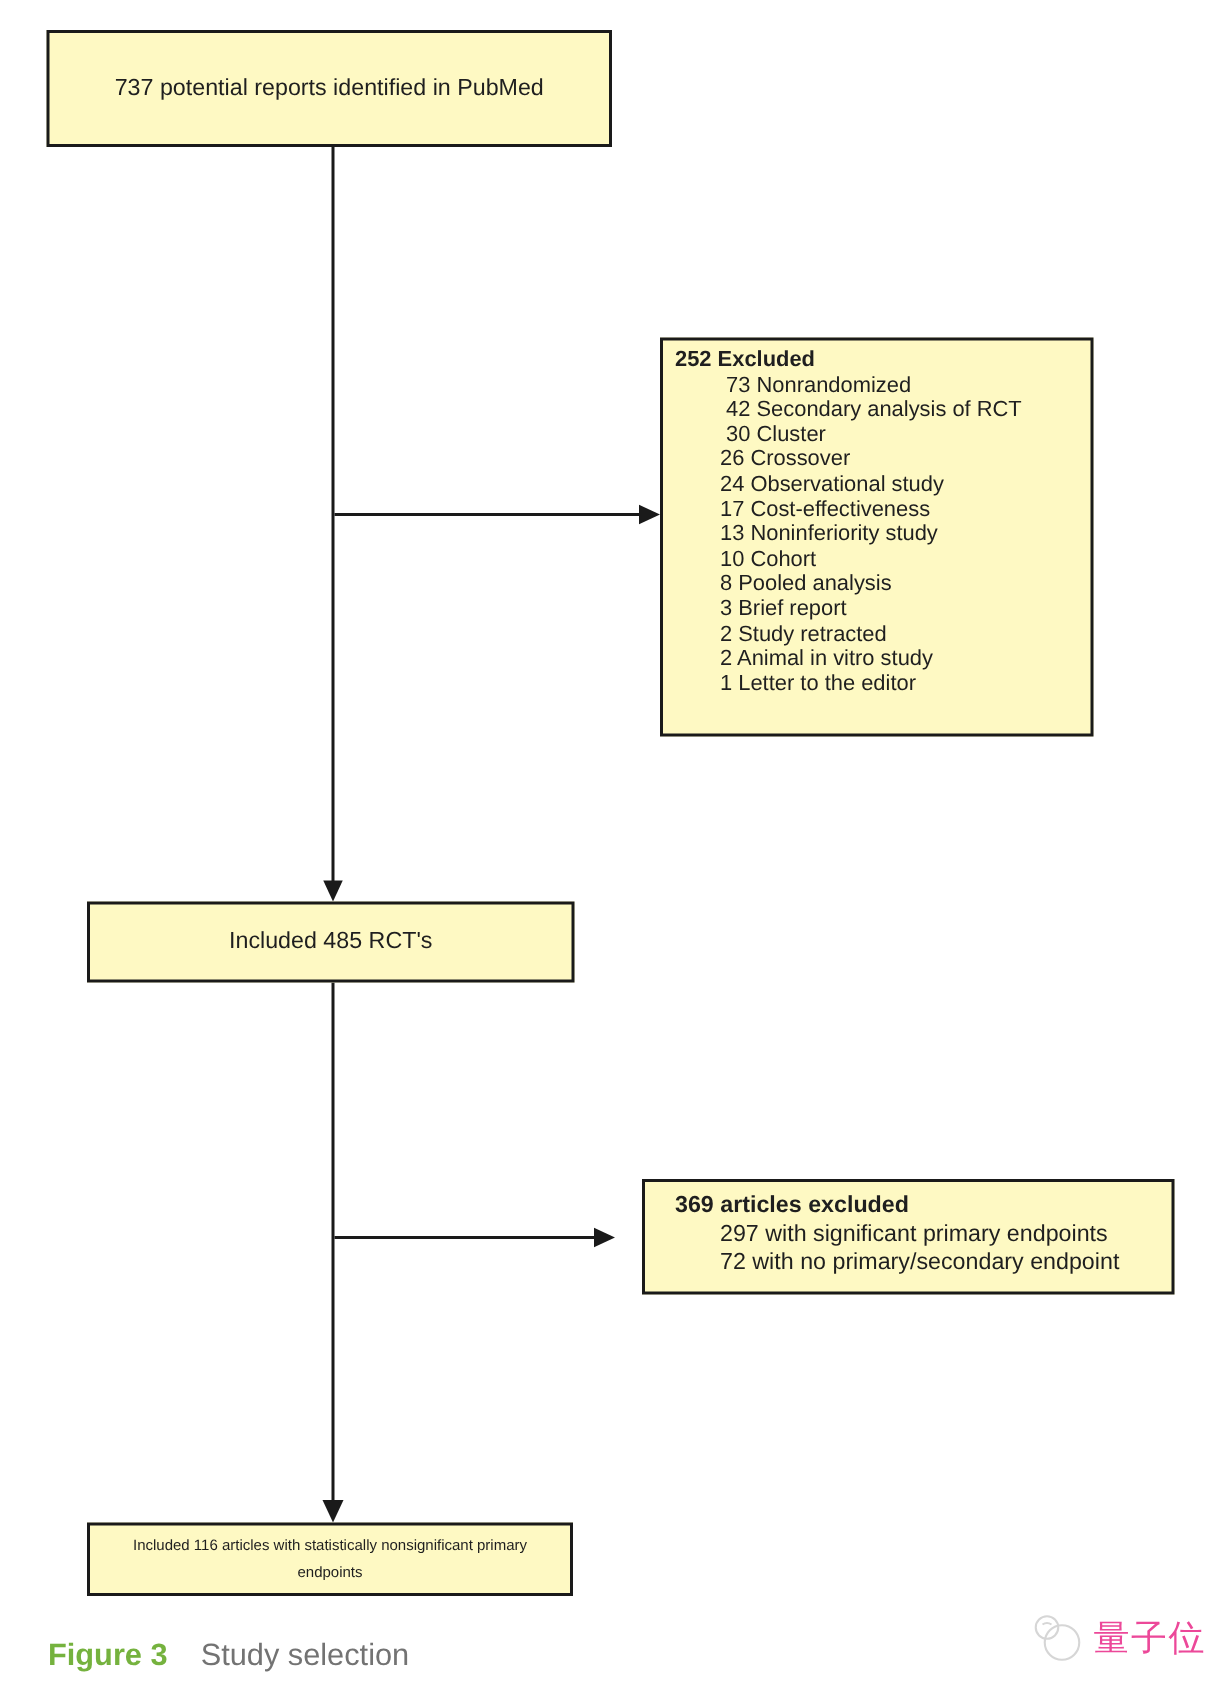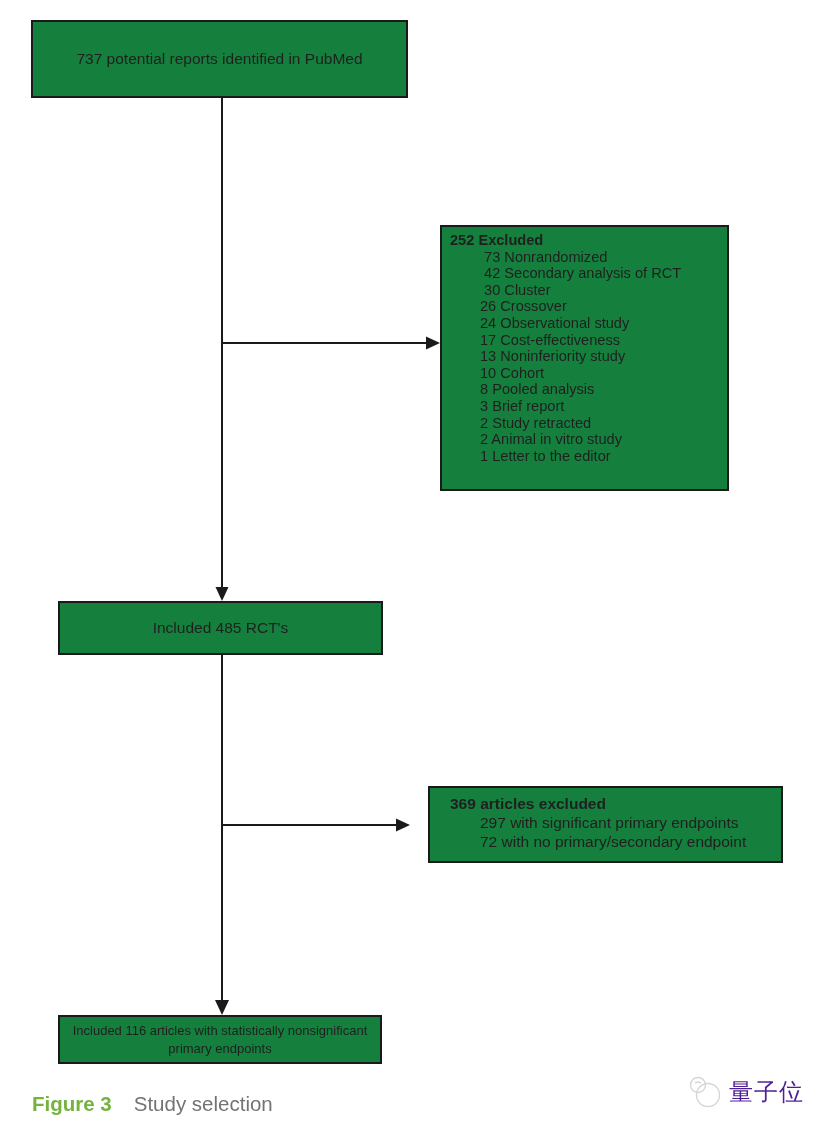--- a/index.html
+++ b/index.html
@@ -8,33 +8,33 @@
     width: 820px;
     height: 1130px;
     background: #ffffff;
     font-family: "Liberation Sans", sans-serif;
     color: #1f1f1f;
     overflow: hidden;
   }
   .arrows { position: absolute; left: 0; top: 0; }
   .fbox {
     position: absolute;
-    background: #15803d;
+    background: #fef9c3;
     border: 2px solid #1a1a1a;
     box-sizing: border-box;
   }
   .center-box {
     display: flex;
     align-items: center;
     justify-content: center;
     text-align: center;
   }
   #box-identified { left: 31px; top: 20px; width: 377px; height: 78px; font-size: 15.5px; }
   #box-included  { left: 58px; top: 601px; width: 325px; height: 54px; font-size: 15.5px; }
-  #box-final     { left: 58px; top: 1015px; width: 324px; height: 49px; font-size: 13px; line-height: 18px; }
+  #box-final     { left: 58px; top: 1015px; width: 324px; height: 49px; font-size: 10px; line-height: 18px; }
   #box-final .wrap { display: block; max-width: 296px; margin: 0 auto; }
 
   #box-excluded {
     left: 440px; top: 225px; width: 289px; height: 266px;
     padding: 5px 6px 5px 8px;
     font-size: 14.6px; line-height: 16.6px;
   }
   #box-excluded .hdr { font-weight: bold; }
   #box-excluded .item { padding-left: 30px; white-space: pre; }
 
@@ -115,21 +115,21 @@
   </div>
 
   <div class="fbox center-box" id="box-final">
     <span class="wrap">Included 116 articles with statistically nonsignificant primary endpoints</span>
   </div>
 
   <div class="caption">
     <span class="label" id="caption-label" style="color: rgb(117, 178, 62);">Figure 3</span><span class="title">Study selection</span>
   </div>
 
-  <div class="watermark" id="watermark" style="color: #4c1d95;">
+  <div class="watermark" id="watermark" style="color: #ec4899;">
     <svg width="40" height="36" viewBox="0 0 40 36" fill="none" stroke="#d6d6d6" stroke-width="1.4">
       <circle cx="12" cy="11" r="7.5"></circle>
       <circle cx="22" cy="21" r="11.5"></circle>
       <path d="M9 9 q3 -2 6 0"></path>
     </svg>
     <span class="wm-text">量子位</span>
   </div>
 
 </div>
 

